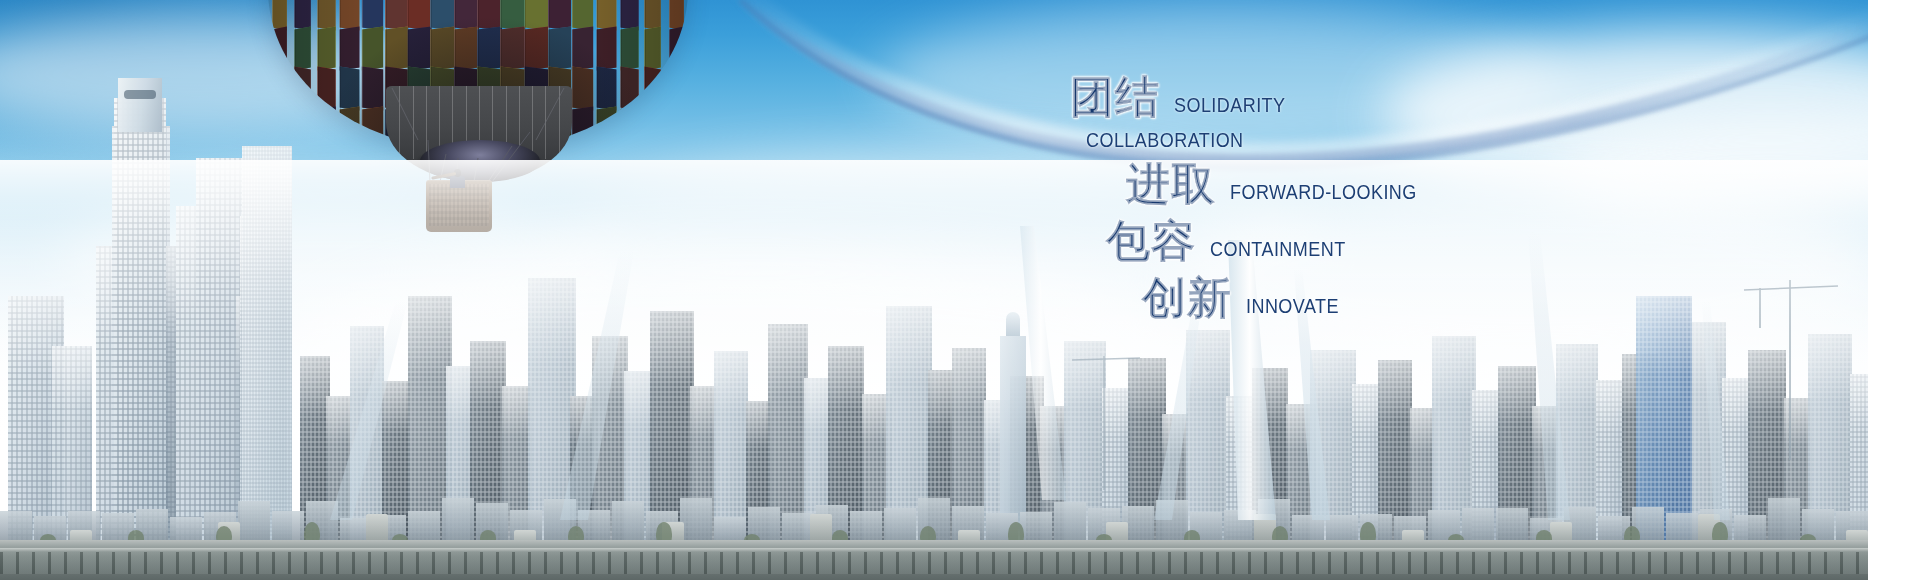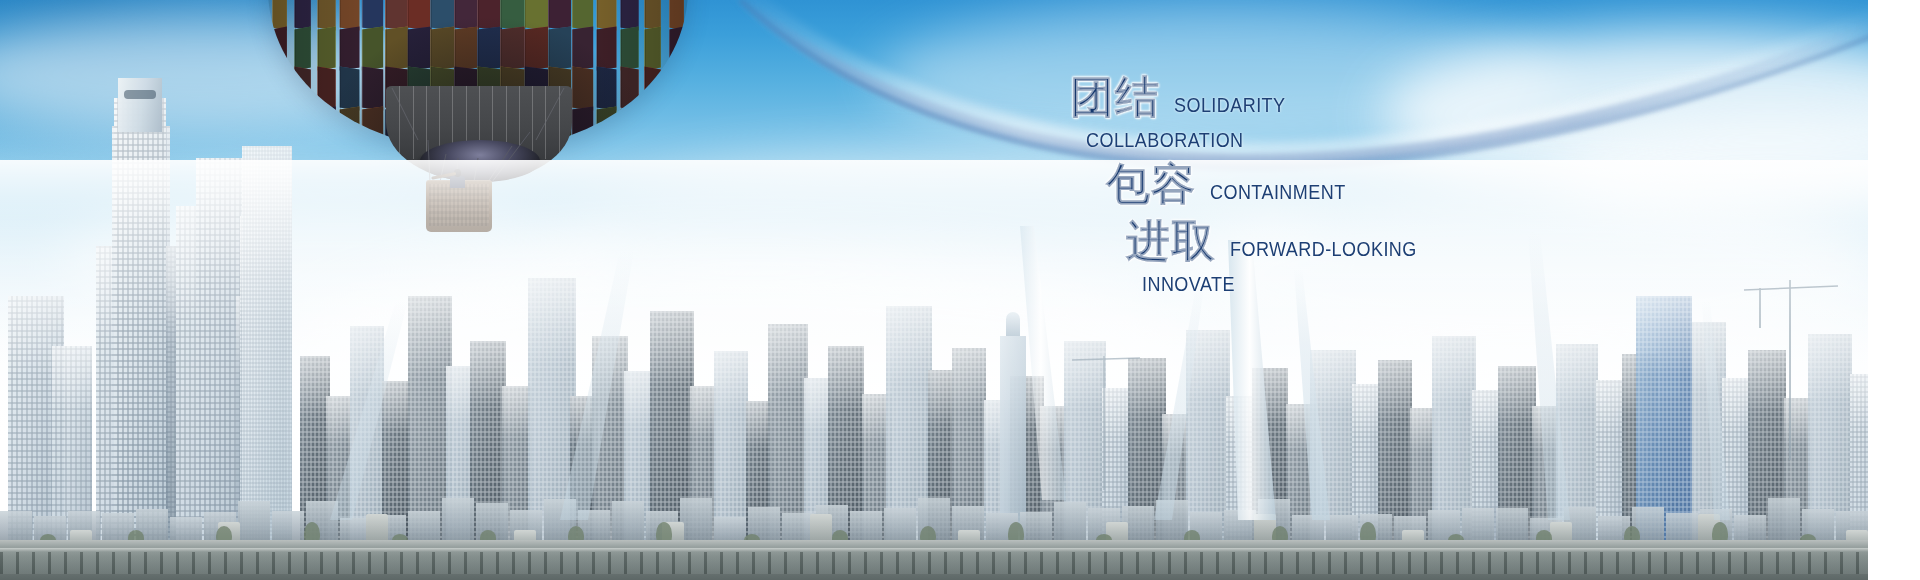--- a/index.html
+++ b/index.html
@@ -786,26 +786,27 @@
   </div>
 
   <div class="slogans" id="slogans">
       <div class="slogan-row" style="margin-left: 0px;">
         <span class="cn">团结</span>
         <span class="en">SOLIDARITY</span>
       </div>
       <div class="slogan-row" style="margin-left: 16px;">
         <span class="en">COLLABORATION</span>
       </div>
+      <div class="slogan-row" style="margin-left: 56px;">
+        <span class="cn">进取</span>
+        <span class="en">FORWARD-LOOKING</span>
+      </div>
       <div class="slogan-row" style="margin-left: 36px;">
         <span class="cn">包容</span>
         <span class="en">CONTAINMENT</span>
       </div>
-      <div class="slogan-row" style="margin-left: 56px;">
-        <span class="cn">进取</span>
-        <span class="en">FORWARD-LOOKING</span>
-      </div>
       <div class="slogan-row" style="margin-left: 72px;">
+        <span class="cn">创新</span>
         <span class="en">INNOVATE</span>
       </div>
     </div>
 
 </div>
 
 </body></html>

